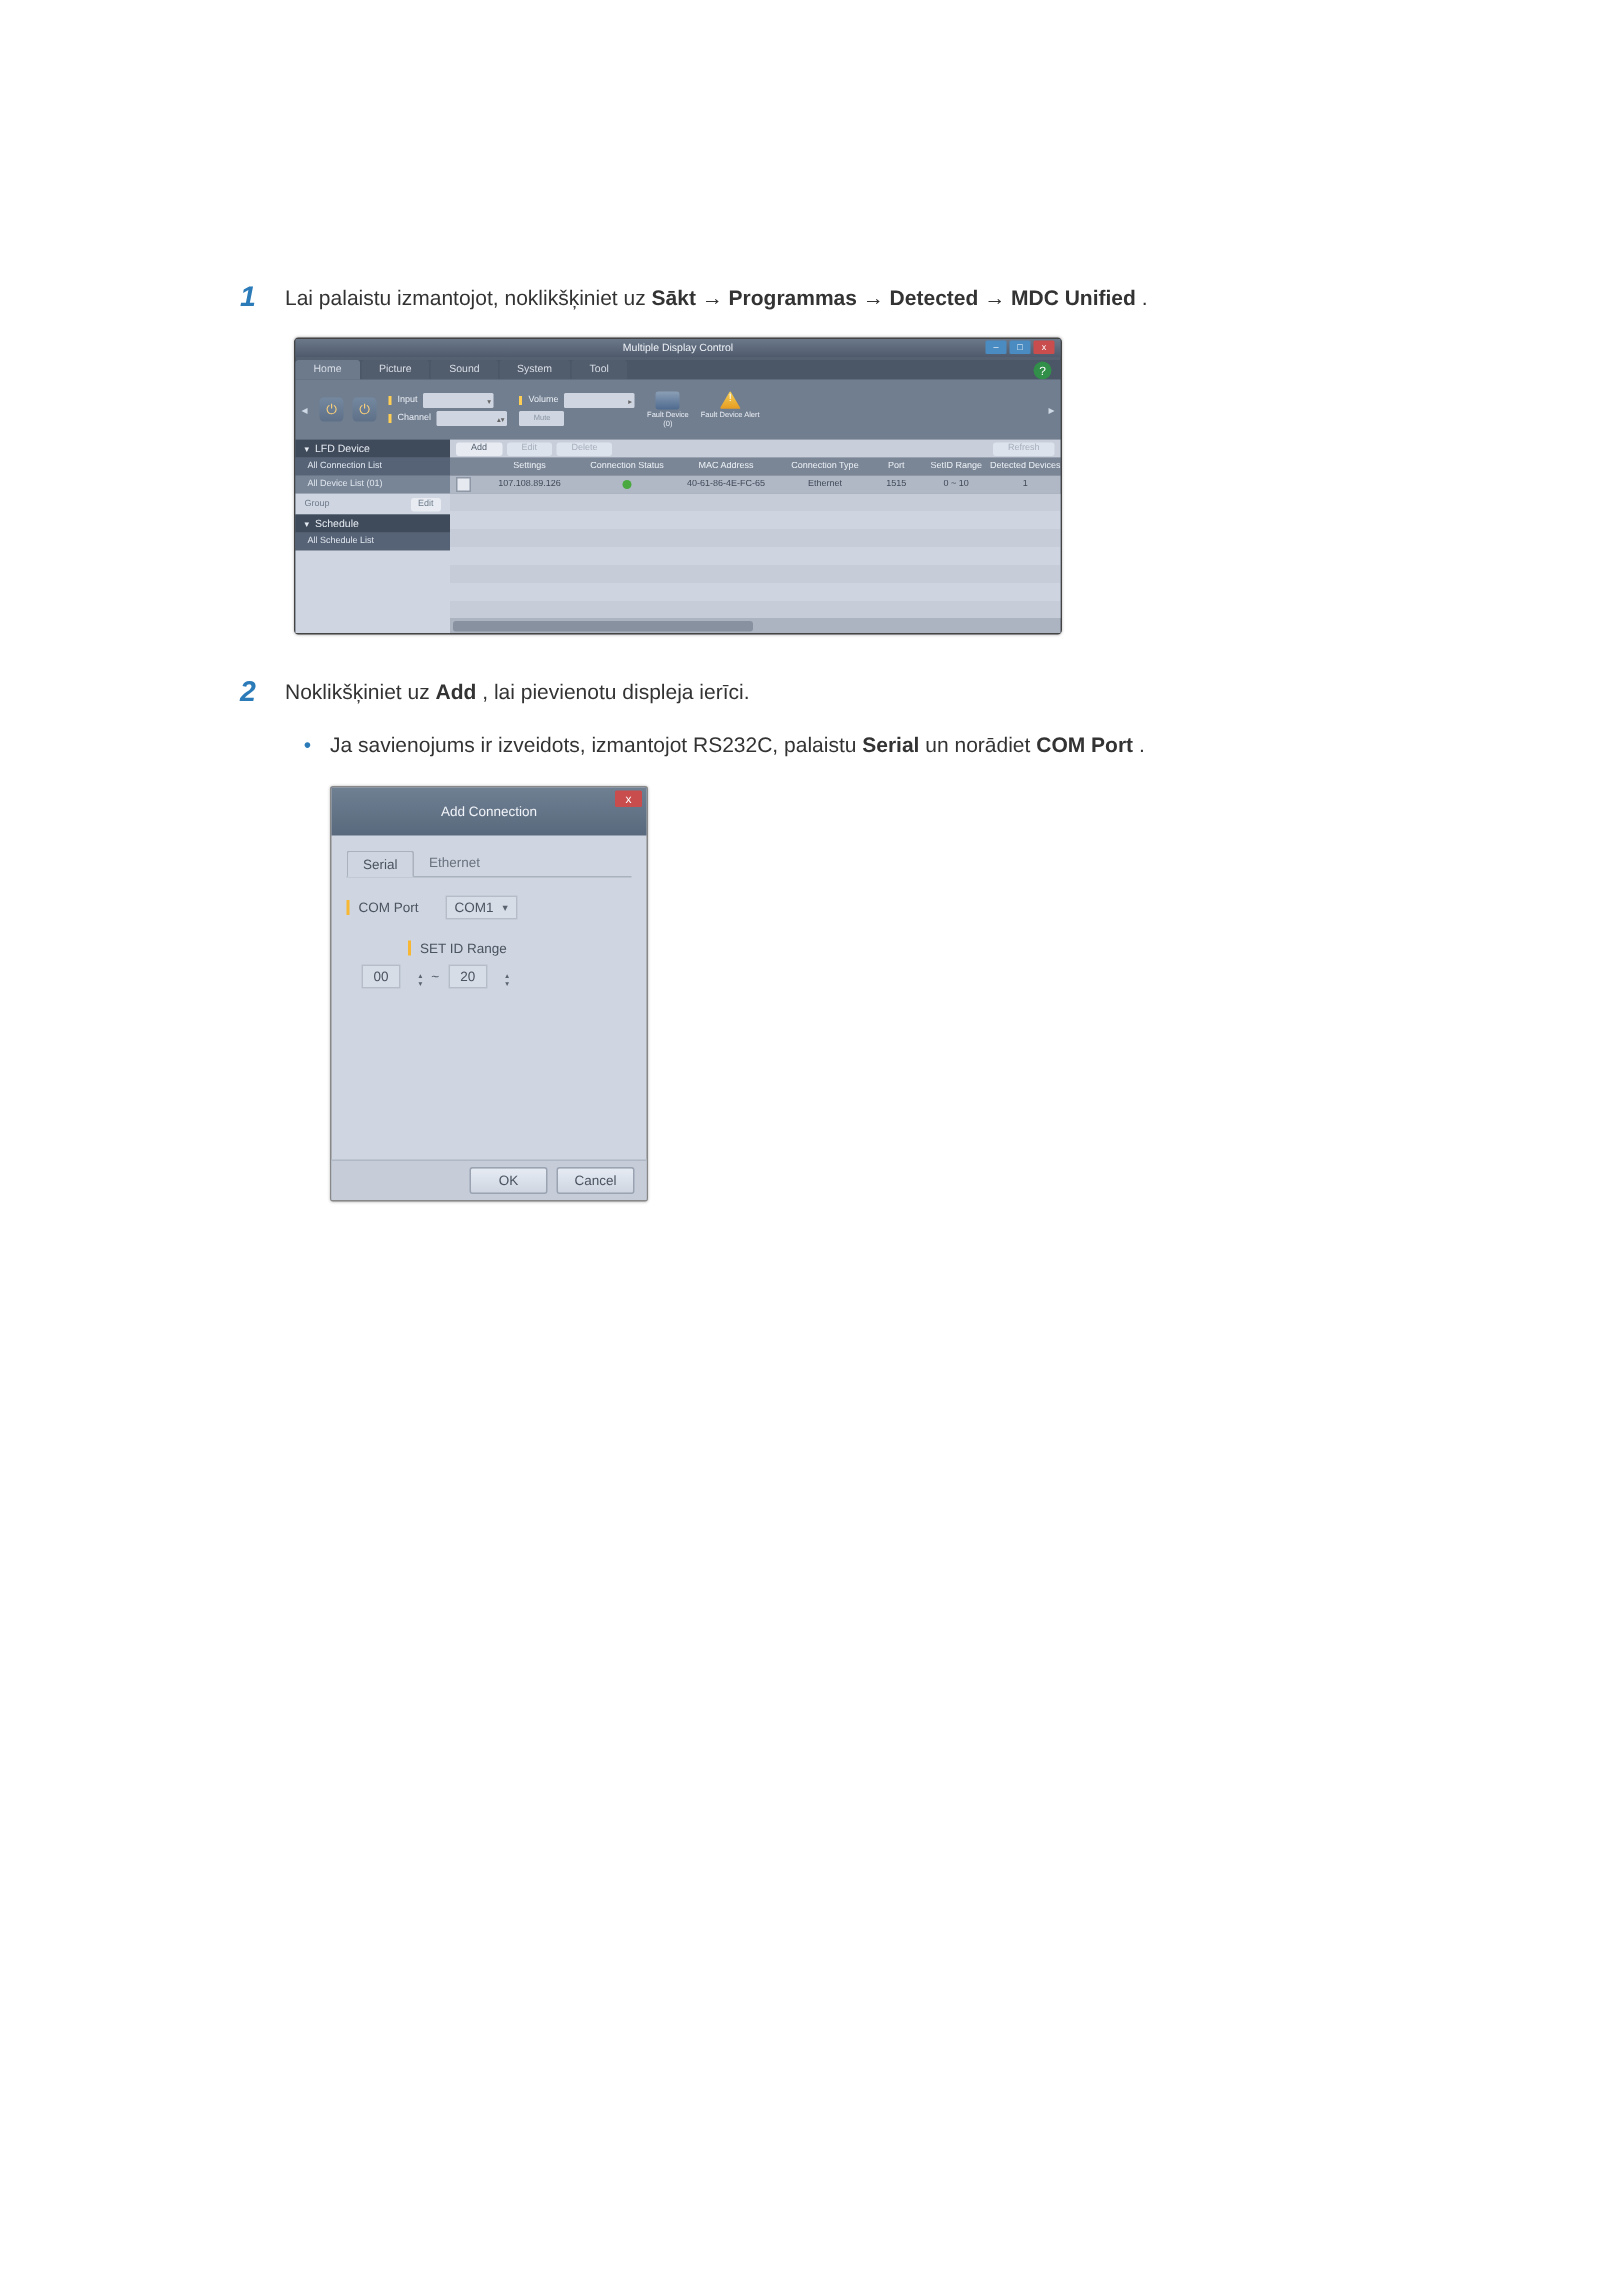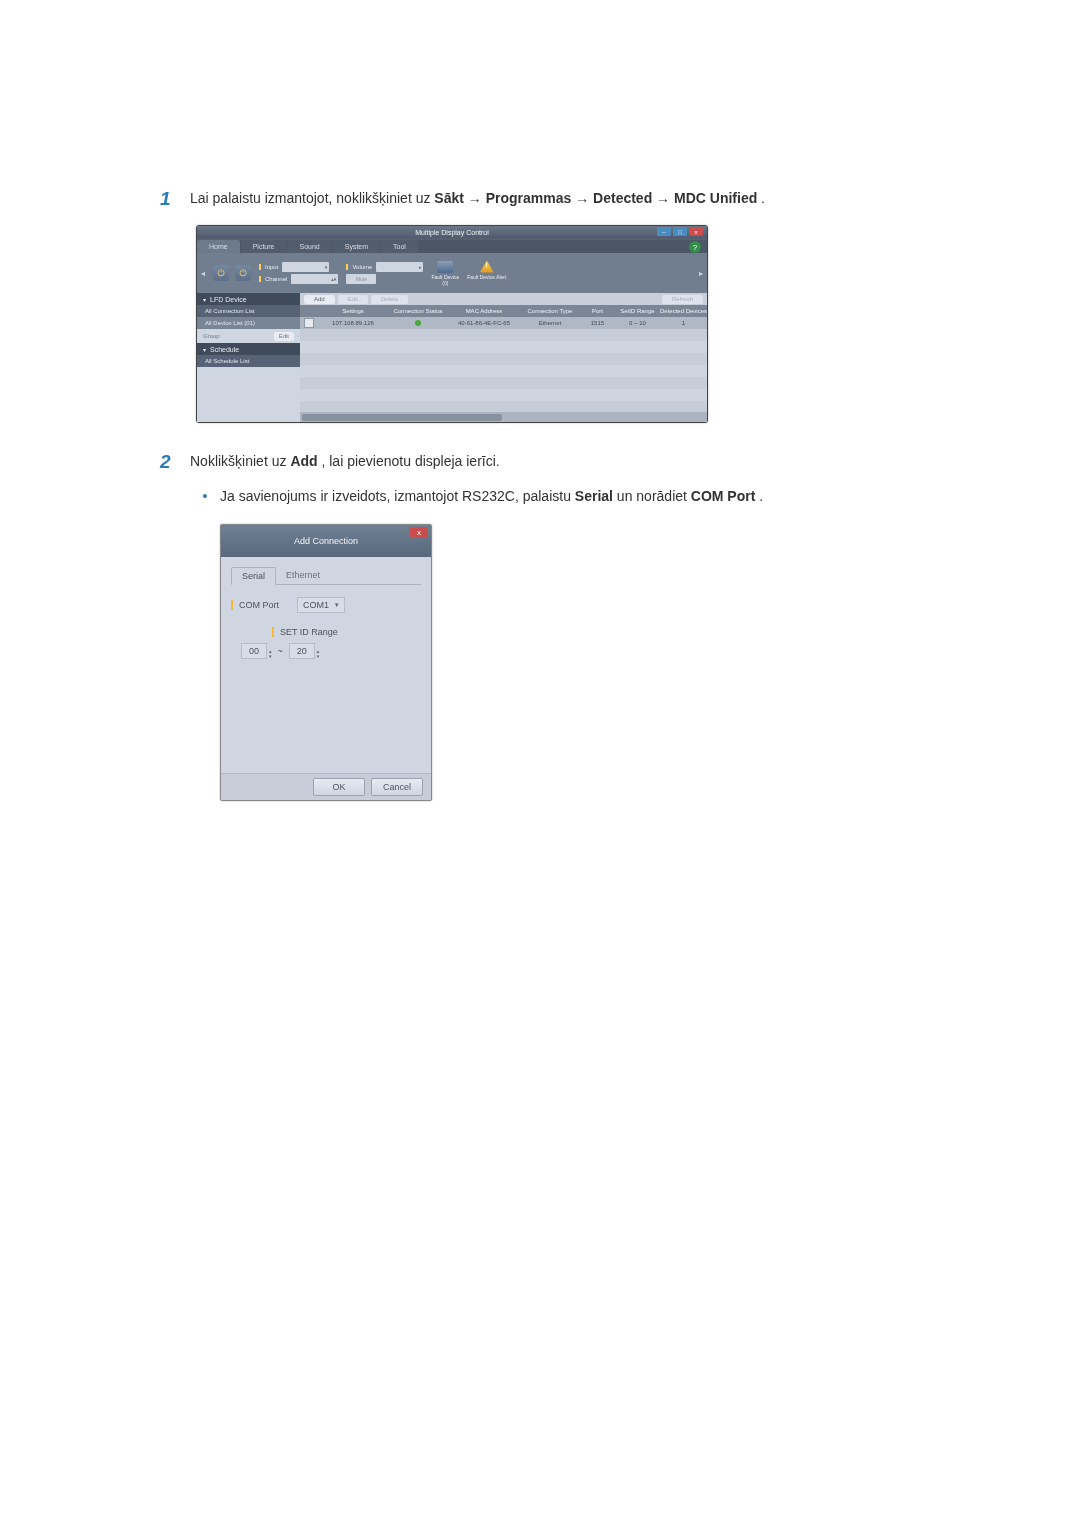--- a/index.html
+++ b/index.html
@@ -162,21 +162,21 @@
   .dlg-close{position:absolute;right:3px;top:2px;width:18px;height:11px;background:#c94d4d;color:#fff;display:flex;align-items:center;justify-content:center;border-radius:1px;font-size:8px;}
   .dlg-body{padding:10px;}
   .dlg-tabs{display:flex;border-bottom:1px solid #aab2bf;margin-bottom:12px;}
   .dlg-tab{padding:3px 10px;font-size:9px;color:#69727f;}
   .dlg-tab.active{background:#cfd6e1;border:1px solid #aab2bf;border-bottom:1px solid #cfd6e1;margin-bottom:-1px;border-radius:2px 2px 0 0;color:#4a5360;}
   .dlg-row{display:flex;align-items:center;gap:6px;margin-bottom:14px;}
   .dlg-bar{width:2px;height:10px;background:#f7b733;}
   .dlg-label{font-size:9px;}
   .dlg-select{height:14px;background:#d7dde7;border:1px solid #b6bdc9;padding:0 5px;display:flex;align-items:center;gap:6px;font-size:9px;margin-left:12px;}
   .dlg-select .caret{font-size:7px;color:#5a6370;}
-  .dlg-spin{display:flex;align-items:flex-end;gap:6px;}
+  .dlg-spin{display:flex;align-items:flex-end;gap:16px;}
   .spin-box{width:24px;height:14px;background:#d7dde7;border:1px solid #b6bdc9;display:flex;align-items:center;justify-content:center;font-size:9px;color:#4a5360;position:relative;}
   .spin-arrows{display:flex;flex-direction:column;font-size:5px;line-height:5px;color:#5a6370;margin-left:-4px;}
   .dlg-space{height:90px;}
   .dlg-footer{height:26px;border-top:1px solid #b0b8c5;display:flex;align-items:center;justify-content:flex-end;gap:6px;padding:0 8px;background:#c6cdd9;}
   .dlg-btn{width:50px;height:16px;background:linear-gradient(#e6ebf3,#cfd6e1);border:1px solid #9aa3b1;border-radius:2px;display:flex;align-items:center;justify-content:center;font-size:9px;color:#4a5360;}
 </style>
 </head>
 <body>
 
 <div class="page">

